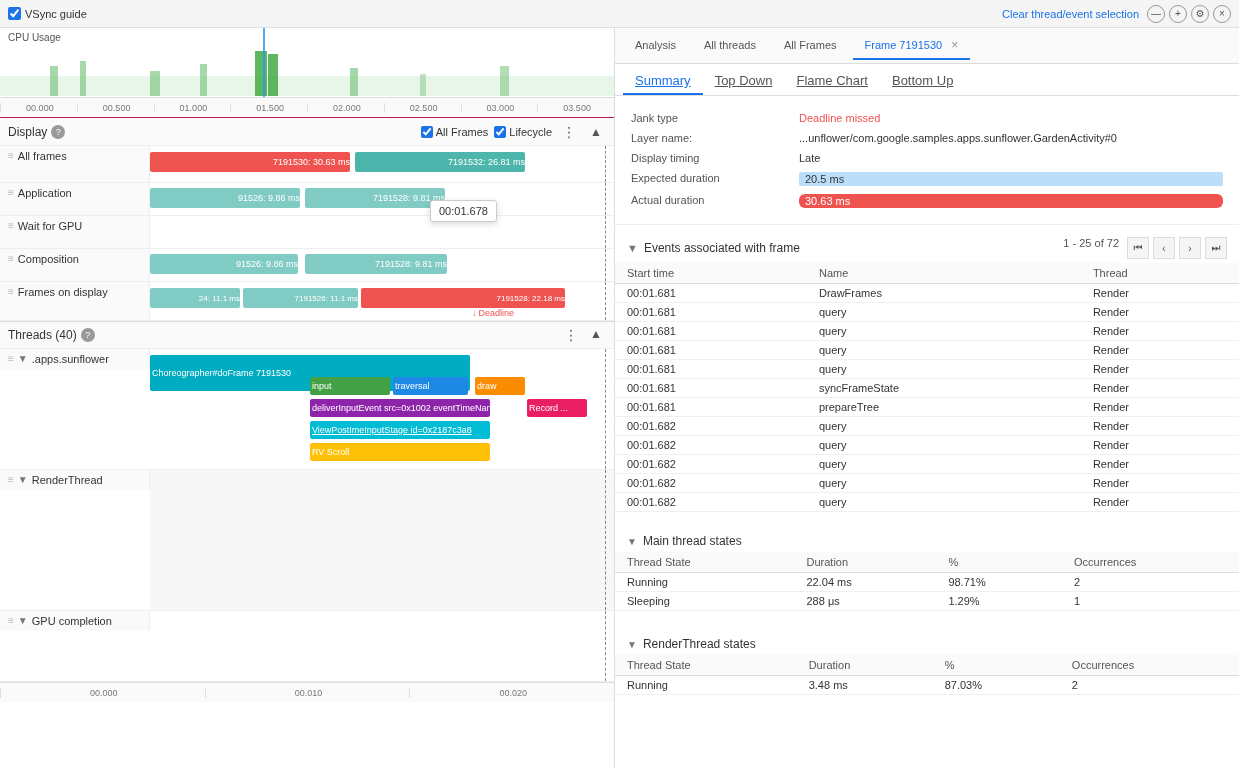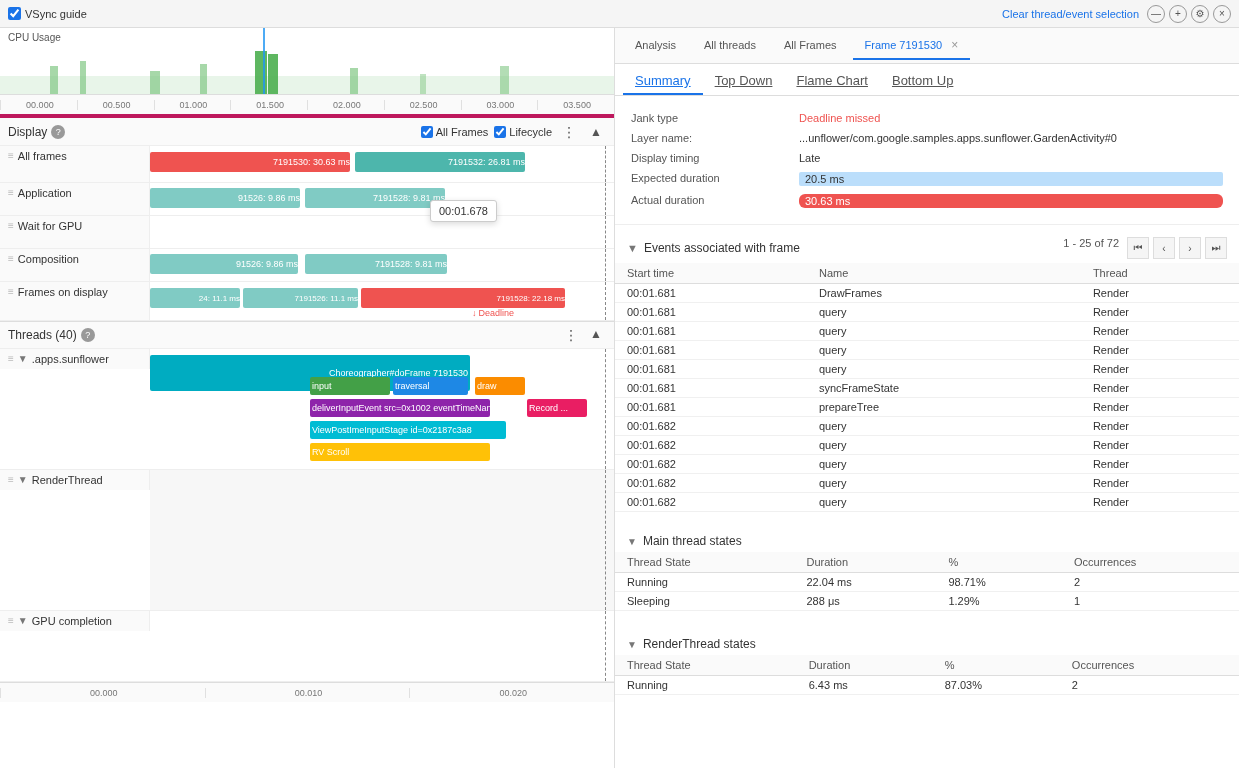--- a/index.html
+++ b/index.html
@@ -15,21 +15,21 @@
     .window-controls { display: flex; gap: 4px; }
     .win-btn { width: 18px; height: 18px; border-radius: 50%; border: 1px solid #999; background: #f5f5f5; cursor: pointer; display: flex; align-items: center; justify-content: center; font-size: 10px; color: #555; }
 
     
     .main-split { display: flex; flex: 1; overflow: hidden; }
 
     
     .left-panel { width: 615px; display: flex; flex-direction: column; border-right: 1px solid #ddd; overflow: hidden; }
 
     
-    .timeline-area { height: 90px; border-bottom: 4px solid #be185d; position: relative; background: #fff; overflow: hidden; }
+    .timeline-area { height: 90px; border-bottom: 1px solid #be185d; position: relative; background: #fff; overflow: hidden; }
     .cpu-usage-label { position: absolute; top: 4px; left: 8px; font-size: 10px; color: #555; }
     .timeline-ruler { position: absolute; bottom: 0; left: 0; right: 0; height: 20px; display: flex; align-items: center; border-top: 1px solid #ddd; background: #fafafa; }
     .ruler-tick { flex: 1; font-size: 9px; color: #777; text-align: center; border-left: 1px solid #e0e0e0; padding-left: 2px; }
     .cpu-graph { position: absolute; top: 18px; left: 0; right: 0; height: 50px; }
     .section-header { display: flex; align-items: center; justify-content: space-between; padding: 4px 8px; background: #fafafa; border-bottom: 1px solid #eee; height: 28px; }
     .section-title { font-size: 12px; font-weight: 500; display: flex; align-items: center; gap: 4px; }
     .help-icon { width: 14px; height: 14px; border-radius: 50%; background: #999; color: #fff; font-size: 9px; display: inline-flex; align-items: center; justify-content: center; cursor: pointer; }
     .section-controls { display: flex; align-items: center; gap: 6px; }
     .checkbox-label { display: flex; align-items: center; gap: 3px; font-size: 11px; }
     .cb { width: 12px; height: 12px; accent-color: #1a73e8; }
@@ -286,41 +286,41 @@
         </div>
 
         <div class="track-row" style="min-height:120px;align-items:flex-start;">
           <div class="track-label" style="padding-top:4px;">
             <span class="drag-handle">≡</span>
             <span class="expand-arrow">▼</span>
             <span>.apps.sunflower</span>
           </div>
           <div class="track-content" style="position:relative;height:120px;">
 
-            <div class="thread-bar bar-teal" style="left:0;width:320px;top:6px;height:36px;justify-content:flex-end;">
+            <div class="thread-bar bar-teal" style="left:0;width:320px;top:6px;height:36px;">
               <span>Choreographer#doFrame 7191530</span>
             </div>
 
             <div class="thread-bar bar-green" style="left:160px;width:80px;top:28px;height:18px;">
               <span>input</span>
             </div>
 
             <div class="thread-bar bar-blue" style="left:243px;width:75px;top:28px;height:18px;">
               <span>traversal</span>
             </div>
 
             <div class="thread-bar bar-orange" style="left:325px;width:50px;top:28px;height:18px;">
               <span>draw</span>
             </div>
 
             <div class="thread-bar bar-purple" style="left:160px;width:180px;top:50px;height:18px;">
               <span>deliverInputEvent src=0x1002 eventTimeNano=...</span>
             </div>
 
-            <div class="thread-bar bar-cyan" style="left:160px;width:196px;top:72px;height:18px;">
+            <div class="thread-bar bar-cyan" style="left:160px;width:180px;top:72px;height:18px;text-decoration:underline;">
               <span>ViewPostImeInputStage id=0x2187c3a8</span>
             </div>
 
             <div class="thread-bar bar-amber" style="left:160px;width:180px;top:94px;height:18px;">
               <span>RV Scroll</span>
             </div>
 
             <div class="thread-bar bar-pink" style="left:377px;width:60px;top:50px;height:18px;">
               <span>Record ...</span>
             </div>
@@ -542,21 +542,21 @@
               <tr>
                 <th>Thread State</th>
                 <th>Duration</th>
                 <th>%</th>
                 <th>Occurrences</th>
               </tr>
             </thead>
             <tbody id="render-thread-tbody">
             <tr>
                   <td>Running</td>
-                  <td>6.43 ms</td>
+                  <td>3.48 ms</td>
                   <td>87.03%</td>
                   <td>2</td>
                 </tr>
               </tbody>
           </table>
         </div>
 
       </div>
     </div>
   </div>

